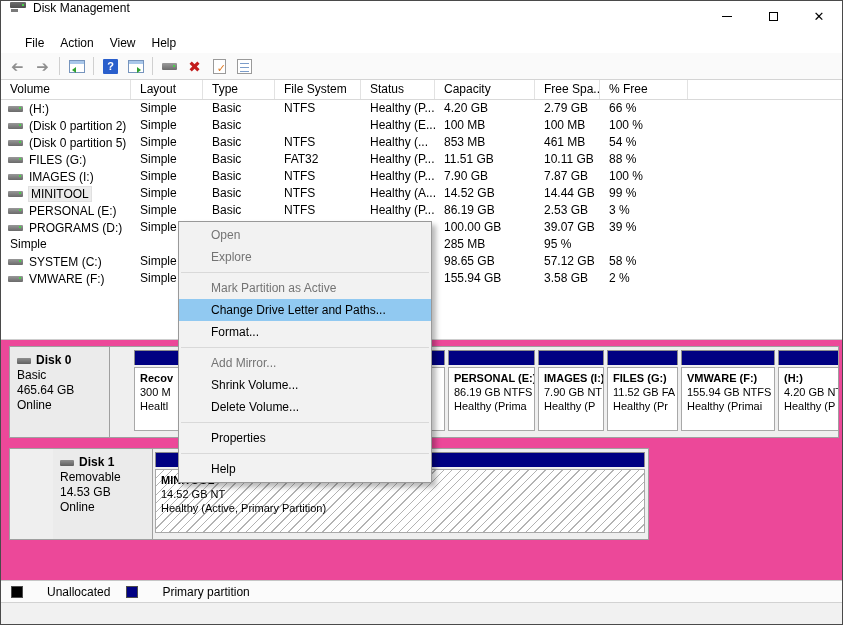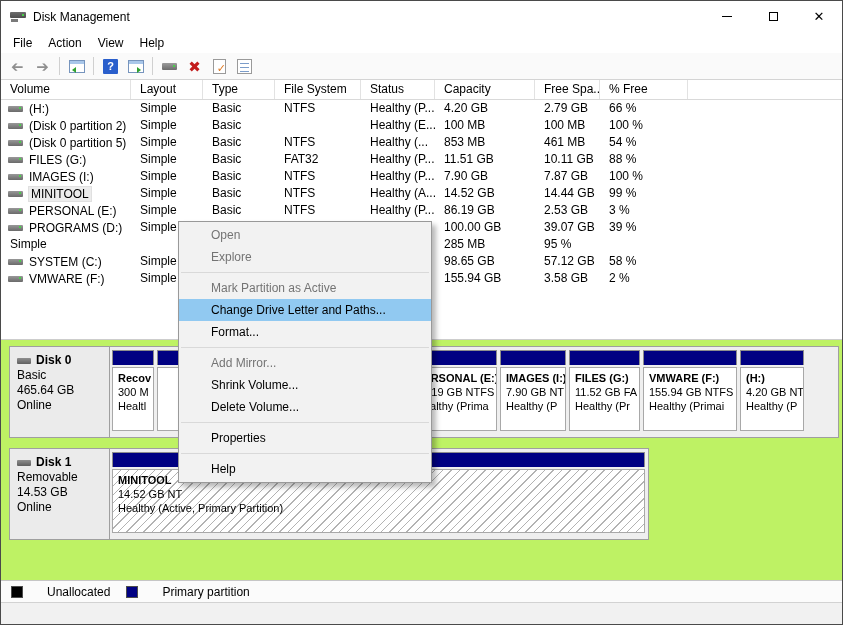--- a/index.html
+++ b/index.html
@@ -1,34 +1,34 @@
 <!DOCTYPE html>
 <html><head>
 <meta charset="utf-8">
 <style>
   * { box-sizing: border-box; margin: 0; padding: 0; }
   html,body { width:843px; height:625px; overflow:hidden; }
   body { font-family:"Liberation Sans","DejaVu Sans",sans-serif; font-size:12px; color:#000; background:#fff; }
   .window { position:relative; width:843px; height:625px; border:1px solid #4a4a4a; background:#fff; display:flex; flex-direction:column; }
 
   
-  .titlebar { height:31px; display:flex; align-items:center; padding-left:9px; background:#fff; flex:none; }
+  .titlebar { height:31px; display:flex; align-items:flex-start; padding-left:9px; background:#fff; flex:none; }
   .app-icon { width:16px; height:12px; position:relative; margin-right:7px; }
   .app-icon::before { content:""; position:absolute; left:0; top:1px; width:16px; height:6px; background:linear-gradient(#6d6d6d,#4e4e4e); border-radius:1px; }
   .app-icon::after { content:""; position:absolute; right:2px; top:3px; width:2px; height:2px; background:#49d049; }
   .app-icon i { position:absolute; left:1px; bottom:1px; width:7px; height:3px; background:#7a7a7a; }
   .title-text { font-size:12px; }
   .win-controls { margin-left:auto; display:flex; height:31px; }
   .wc { width:46px; height:31px; display:flex; align-items:center; justify-content:center; }
   .glyph-min { width:10px; height:1px; background:#000; display:block; }
   .glyph-max { width:9px; height:9px; border:1px solid #000; display:block; }
   .glyph-close { font-size:13px; line-height:13px; }
 
   
-  .menubar { height:21px; display:flex; align-items:center; padding-left:4px; background:#fff; flex:none; }
+  .menubar { height:21px; display:flex; align-items:center; padding-left:16px; background:#fff; flex:none; }
   .menu-item { padding:2px 8px; }
 
   
   .toolbar { height:27px; display:flex; align-items:center; padding-left:5px; gap:2px; background:#fafafa; border-bottom:1px solid #d4d4d4; flex:none; }
   .tbtn { width:23px; height:22px; display:flex; align-items:center; justify-content:center; }
   .tsep { width:1px; height:18px; background:#d0d0d0; margin:0 3px; }
   .arrow { color:#8f8f8f; font-size:15px; line-height:15px; }
   .arrow.back { transform:scaleX(-1); }
   .ico-window { width:16px; height:13px; border:1px solid #7694bd; background:#fff; position:relative; }
   .ico-window::before { content:""; position:absolute; left:0; top:0; right:0; height:3px; background:#a9c7ea; }
@@ -53,21 +53,21 @@
   .hcell:last-child { border-right:none; }
   .vrow { height:17px; }
   .cell { padding:1px 4px 0 9px; white-space:nowrap; overflow:hidden; }
   .vcell { display:flex; align-items:center; gap:6px; padding:0 2px 0 7px; }
   .drv { flex:none; width:15px; height:6px; background:linear-gradient(#989898,#6a6a6a); border-radius:1px; position:relative; }
   .drv::after { content:""; position:absolute; right:2px; top:1px; width:2px; height:2px; background:#49d049; }
   .vlabel { white-space:nowrap; overflow:hidden; }
   .vlabel.sel { background:#ececec; outline:1px solid #e0e0e0; padding:0 2px; }
 
   
-  .diskarea { height:240px; background:#bef264; flex:none; padding-top:0; }
+  .diskarea { height:240px; background:#ec4899; flex:none; padding-top:0; }
   .disk-row { margin:6px 0 0 8px; border:1px solid #9f9f9f; background:#efefef; height:92px; display:flex; }
   .disk-row.d1 { margin-top:10px; }
   .disk-panel { width:100px; flex:none; border-right:1px solid #9f9f9f; background:#ebebeb; padding:6px 0 0 7px; line-height:15px; }
   .disk-title { display:flex; align-items:center; gap:5px; font-weight:bold; }
   .dico { width:14px; height:6px; background:linear-gradient(#8f8f8f,#5f5f5f); border-radius:1px; position:relative; flex:none; }
   .parts { flex:1; display:flex; gap:3px; padding:3px 3px 6px 2px; align-items:stretch; overflow:hidden; }
   .part { display:flex; flex-direction:column; flex:none; }
   .part.fill { flex:1; }
   .pbar { height:15px; flex:none; background:#000082; border:1px solid #8d8d8d; border-bottom:none; margin-bottom:2px; }
   .pbody { flex:1; background:#fff; border:1px solid #a8a8a8; padding:3px 0 0 5px; font-size:11px; line-height:14px; overflow:hidden; white-space:nowrap; }
@@ -321,21 +321,21 @@
       <div class="disk-panel">
         <div class="disk-title">
             <span class="dico"></span>
             <span>Disk 0</span>
           </div>
         <div>Basic</div>
         <div>465.64 GB</div>
         <div>Online</div>
       </div>
       <div class="parts" id="disk-0-partitions">
-          <div class="part" style="width: 42px;">
+          <div class="part" style="width: 58px; margin-left: 22px;">
             <div class="pbar"></div>
             <div class="pbody">
               <div class="pname">Recov</div>
               <div>300 M</div>
               <div>Healtl</div>
             </div>
           </div>
           <div class="part" style="width: 250px;">
             <div class="pbar"></div>
             <div class="pbody">
@@ -379,21 +379,21 @@
           <div class="part" style="width: 64px;">
             <div class="pbar"></div>
             <div class="pbody">
               <div class="pname">(H:)</div>
               <div>4.20 GB NT</div>
               <div>Healthy (P</div>
             </div>
           </div>
         </div>
     </div>
-    <div class="disk-row d1" id="disk-row-1" style="width: 640px;">
+    <div class="disk-row d1" id="disk-row-1" style="width: 640px; padding-left: 43px;">
       <div class="disk-panel">
         <div class="disk-title">
             <span class="dico"></span>
             <span>Disk 1</span>
           </div>
         <div>Removable</div>
         <div>14.53 GB</div>
         <div>Online</div>
       </div>
       <div class="parts" id="disk-1-partitions">

